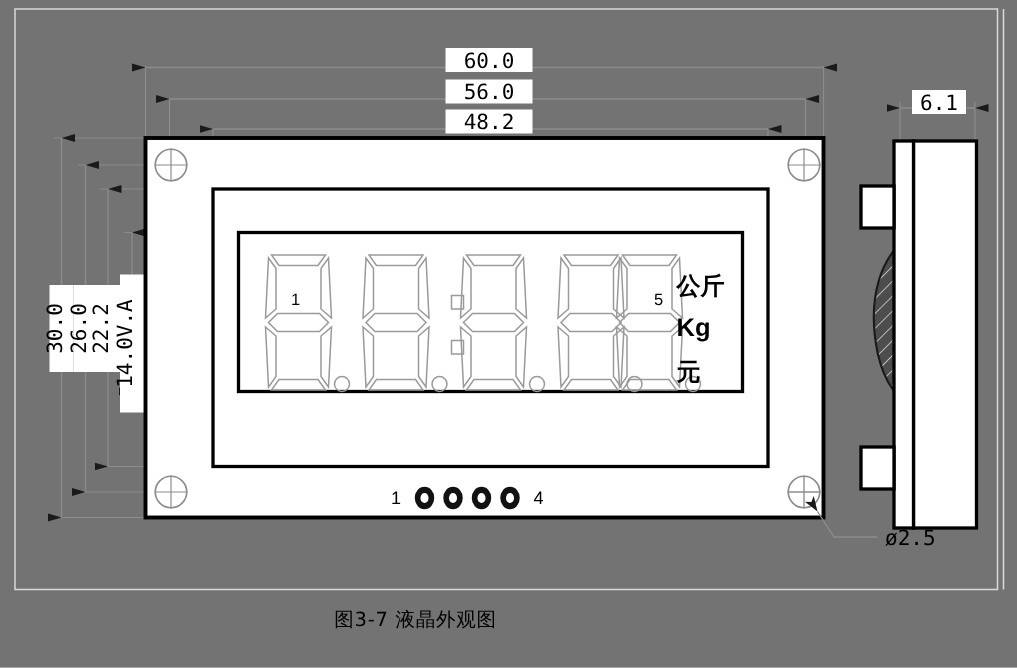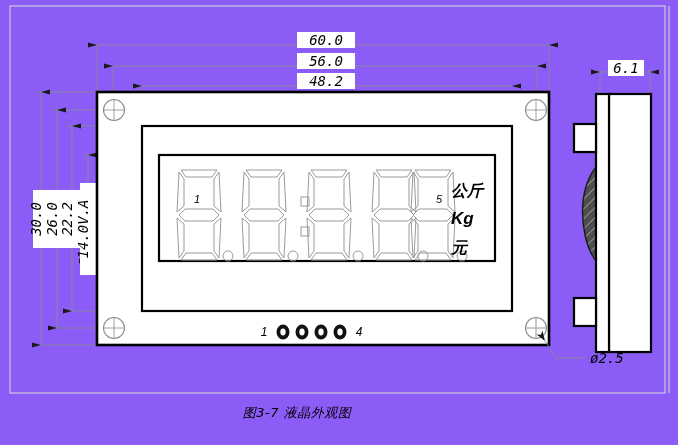--- a/index.html
+++ b/index.html
@@ -10,39 +10,37 @@
   body {
     width: 678px;
     height: 445px;
     overflow: hidden;
     font-family: "Liberation Sans", sans-serif;
   }
   #page {
     position: relative;
     width: 678px;
     height: 445px;
-    background: #8b5cf6;
-    font-style: italic;
+    background: #737373;
   }
   #drawing-svg {
     position: absolute;
     left: 0;
     top: 0;
   }
   .caption {
     position: absolute;
     left: 0;
     top: 404px;
     width: 554px;
     text-align: center;
     font-family: "DejaVu Sans", "Liberation Serif", serif;
     font-size: 13px;
     color: #000000;
     letter-spacing: 0.5px;
-    margin-left: 20px;
   }
   
   text {
     font-family: "DejaVu Sans Mono", "Liberation Mono", monospace;
     fill: #000000;
   }
   .dim-text {
     font-size: 14px;
     letter-spacing: 0px;
   }

